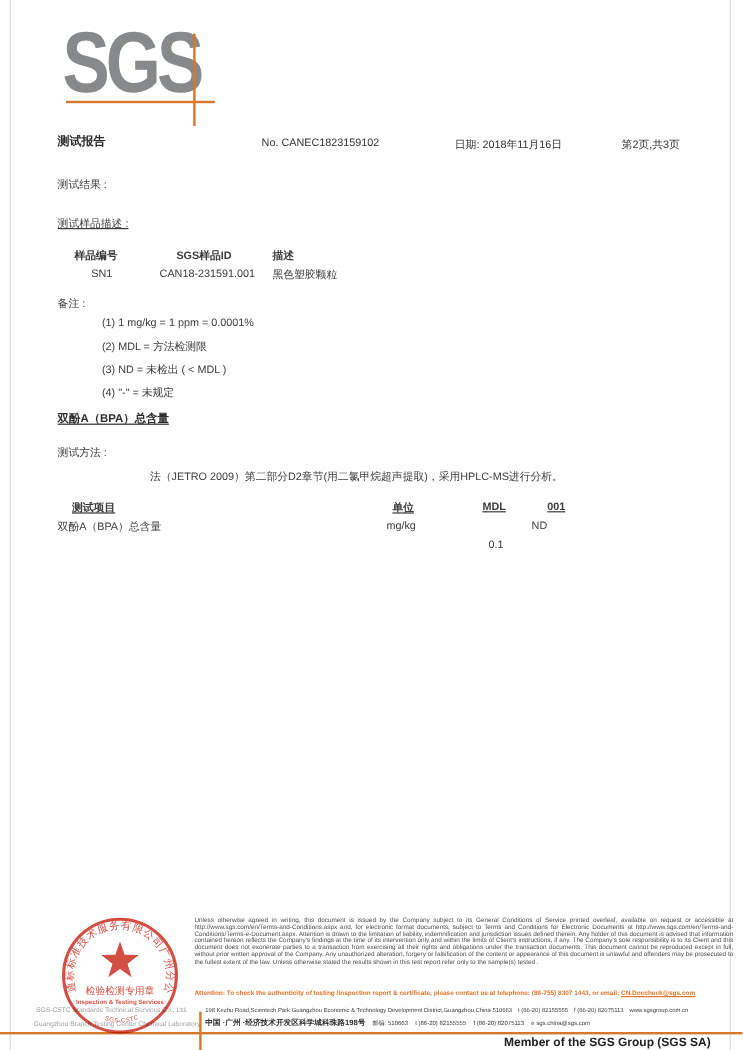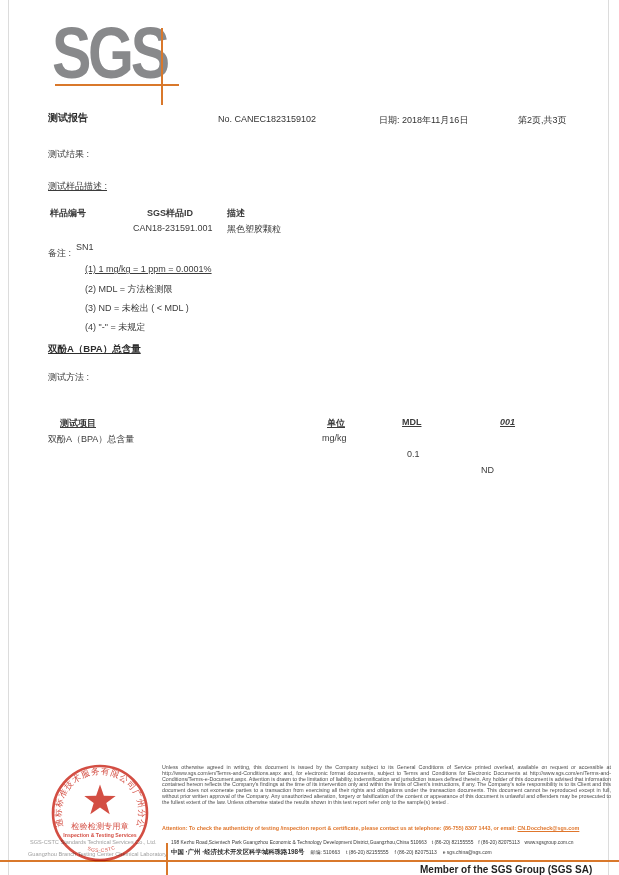--- a/index.html
+++ b/index.html
@@ -15,21 +15,21 @@
     line-height:1;letter-spacing:-4px;transform:scaleX(.82);transform-origin:left top;
   }
   .cross-v{position:absolute;left:161px;top:28px;width:2px;height:77px;background:#d9782b;}
   .cross-h{position:absolute;left:55px;top:84px;width:124px;height:2px;background:#d9782b;}
   .doc-title{font-size:10px;font-weight:bold;color:#2b2b2b;}
   .hinfo{font-size:9px;color:#333;}
   
   .body-txt{font-size:9px;}
   .bold{font-weight:bold;}
   .u{text-decoration:underline;}
-  .ital{font-style:italic;margin-left:44px;}
+  .ital{}
   .sec-head{font-size:9.5px;font-weight:bold;text-decoration:underline;color:#2e2e2e;}
   .method-line{position:absolute;left:125px;width:486px;font-size:9px;white-space:nowrap;}
   
   .legal{
     position:absolute;left:162px;top:765px;width:449px;font-size:5.3px;line-height:5.75px;
     color:#4d4d4d;text-align:justify;white-space:normal;
   }
   .attention{
     position:absolute;left:162px;top:825px;width:449px;font-size:5.4px;line-height:6px;
     font-weight:bold;color:#e0762c;white-space:normal;
@@ -57,44 +57,45 @@
   <div class="cross-h"></div>
 
   <div class="abs doc-title" style="left:48px;top:111px;">测试报告</div>
   <div class="abs hinfo" style="left:218px;top:114px;">No. CANEC1823159102</div>
   <div class="abs hinfo" style="left:379px;top:114px;text-align:right;">日期: 2018年11月16日</div>
   <div class="abs hinfo" style="left:518px;top:114px;">第2页,共3页</div>
 
   <div class="abs body-txt" style="left:48px;top:148px;">测试结果 :</div>
 
   <div class="abs body-txt u" style="left:48px;top:180px;">测试样品描述 :</div>
-  <div class="abs body-txt bold" style="left:50px;top:207px;">样品编号</div>
+  <div class="abs body-txt bold" style="left:62px;top:207px;">样品编号</div>
   <div class="abs body-txt bold" style="left:147px;top:207px;">SGS样品ID</div>
   <div class="abs body-txt bold" style="left:227px;top:207px;">描述</div>
-  <div class="abs body-txt" style="left:76px;top:223px;margin-top:19px;">SN1</div>
+  <div class="abs body-txt" style="left:76px;top:223px;">SN1</div>
   <div class="abs body-txt" style="left:133px;top:223px;">CAN18-231591.001</div>
   <div class="abs body-txt" style="left:227px;top:223px;">黑色塑胶颗粒</div>
 
   <div class="abs body-txt" style="left:48px;top:247px;">备注 :</div>
-  <div class="abs body-txt" style="left:85px;top:264px;text-decoration:underline;">(1) 1 mg/kg = 1 ppm = 0.0001%</div>
+  <div class="abs body-txt" style="left:85px;top:264px;">(1) 1 mg/kg = 1 ppm = 0.0001%</div>
   <div class="abs body-txt" style="left:85px;top:283px;">(2) MDL = 方法检测限</div>
   <div class="abs body-txt" style="left:85px;top:302px;">(3) ND = 未检出 ( &lt; MDL )</div>
   <div class="abs body-txt" style="left:85px;top:321px;">(4) "-" = 未规定</div>
 
   <div class="abs sec-head" style="left:48px;top:343px;">双酚A（BPA）总含量</div>
   <div class="abs body-txt" style="left:48px;top:371px;">测试方法 :</div>
+  <div class="method-line" style="top:391px;">法（JETRO 2009）第二部分D2章节(用二氯甲烷超声提取)，采用HPLC-MS进行分析。</div>
 
   <div class="abs body-txt bold u" style="left:60px;top:417px;">测试项目</div>
   <div class="abs body-txt bold u" style="left:327px;top:417px;">单位</div>
   <div class="abs body-txt bold u" style="left:402px;top:417px;">MDL</div>
   <div class="abs body-txt bold u ital" style="left:456px;top:417px;">001</div>
   <div class="abs body-txt" style="left:48px;top:433px;">双酚A（BPA）总含量</div>
   <div class="abs body-txt" style="left:322px;top:433px;">mg/kg</div>
   <div class="abs body-txt" style="left:407px;top:449px;">0.1</div>
-  <div class="abs body-txt" style="left:481px;top:433px;margin-top:32px;">ND</div>
+  <div class="abs body-txt" style="left:443px;top:433px;">ND</div>
 
   <div class="legal">Unless otherwise agreed in writing, this document is issued by the Company subject to its General Conditions of Service printed overleaf, available on request or accessible at http://www.sgs.com/en/Terms-and-Conditions.aspx and, for electronic format documents, subject to Terms and Conditions for Electronic Documents at http://www.sgs.com/en/Terms-and-Conditions/Terms-e-Document.aspx. Attention is drawn to the limitation of liability, indemnification and jurisdiction issues defined therein. Any holder of this document is advised that information contained hereon reflects the Company's findings at the time of its intervention only and within the limits of Client's instructions, if any. The Company's sole responsibility is to its Client and this document does not exonerate parties to a transaction from exercising all their rights and obligations under the transaction documents. This document cannot be reproduced except in full, without prior written approval of the Company. Any unauthorized alteration, forgery or falsification of the content or appearance of this document is unlawful and offenders may be prosecuted to the fullest extent of the law. Unless otherwise stated the results shown in this test report refer only to the sample(s) tested .</div>
   <div class="attention"><span>Attention: To check the authenticity of testing /inspection report &amp; certificate, please contact us at telephone: (86-755) 8307 1443, or email: </span><span class="u">CN.Doccheck@sgs.com</span></div>
 
   <div class="company-gray" style="left:30px;top:839px;">SGS-CSTC Standards Technical Services Co., Ltd.</div>
   <div class="company-gray" style="left:28px;top:851px;">Guangzhou Branch Testing Center Chemical Laboratory.</div>
 
   <div class="addr-row addr-row1">
     <span>198 Kezhu Road,Scientech Park Guangzhou Economic &amp; Technology Development District,Guangzhou,China 510663</span>
     <span>t (86-20) 82155555</span>

